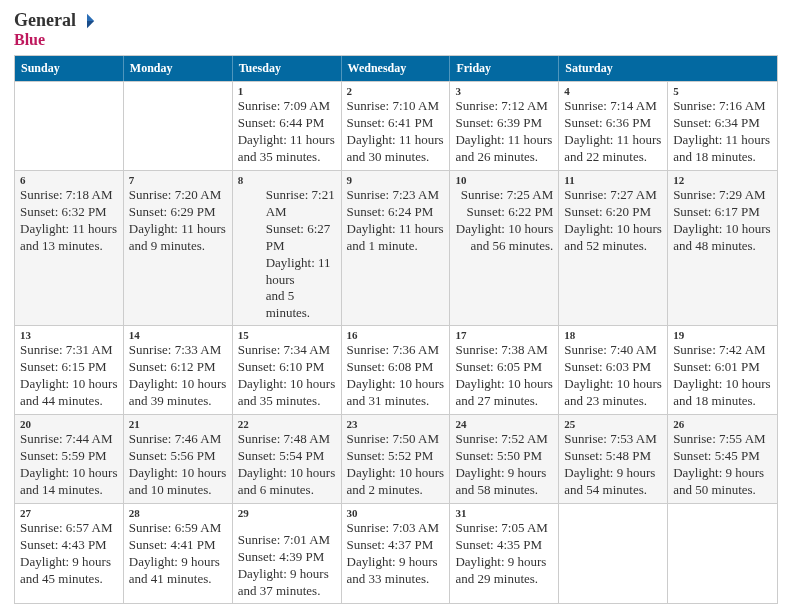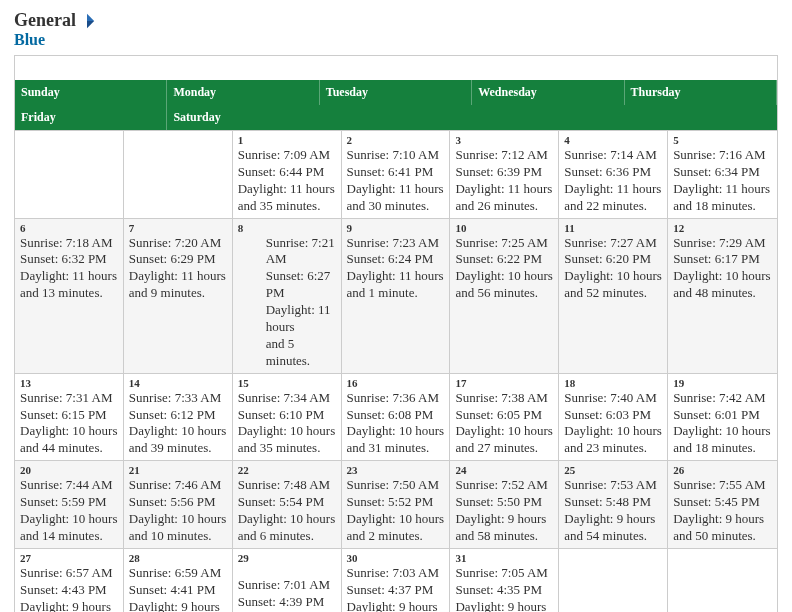--- a/index.html
+++ b/index.html
@@ -30,21 +30,21 @@
       align-items: flex-start;
     }
     .logo-text {
       display: flex;
       align-items: center;
       font-size: 18px;
       font-weight: bold;
       color: #333;
     }
     .logo-general { color: #333; font-weight: bold; }
-    .logo-blue { color: #0369a1; font-weight: bold; }
+    .logo-blue { color: #be185d; font-weight: bold; }
     .logo-icon {
       width: 18px;
       height: 18px;
       margin-left: 2px;
     }
     .title-block {
       text-align: right;
     }
     .month-title {
       font-size: 32px;
@@ -57,23 +57,22 @@
       color: #555;
     }
     .calendar {
       flex: 1;
       display: flex;
       flex-direction: column;
       border: 1px solid #ccc;
     }
     .cal-header-row {
       display: grid;
-      grid-template-columns: repeat(5, 1fr);
-      background: #15803d;
-      margin-top: 24px;
+      grid-template-columns: repeat(7, 1fr);
+      background: #0369a1;
     }
     .cal-header-cell {
       color: #fff;
       font-size: 12px;
       font-weight: bold;
       padding: 5px 6px;
       text-align: left;
       border-right: 1px solid rgba(255,255,255,0.3);
     }
     .cal-header-cell:last-child { border-right: none; }
@@ -135,21 +134,20 @@
       <div class="location-title"></div>
     </div>
   </div>
 
   <div class="calendar">
     <div class="cal-header-row">
     <div class="cal-header-cell">Sunday</div>
         <div class="cal-header-cell">Monday</div>
         <div class="cal-header-cell">Tuesday</div>
         <div class="cal-header-cell">Wednesday</div>
-        <div class="cal-header-cell">Thursday</div>
         <div class="cal-header-cell">Friday</div>
         <div class="cal-header-cell">Saturday</div>
       </div>
     <div class="cal-body">
     <div class="cal-row">
           <div class="cal-cell empty-cell"></div>
           <div class="cal-cell empty-cell"></div>
           <div class="cal-cell">
             <span class="day-num">1</span>
             <div class="cell-text" style="white-space: pre-line;">Sunrise: 7:09 AM
@@ -210,21 +208,21 @@
           </div>
           <div class="cal-cell alt-row">
             <span class="day-num">9</span>
             <div class="cell-text" style="white-space: pre-line;">Sunrise: 7:23 AM
 Sunset: 6:24 PM
 Daylight: 11 hours
 and 1 minute.</div>
           </div>
           <div class="cal-cell alt-row">
             <span class="day-num">10</span>
-            <div class="cell-text" style="white-space: pre-line;">Sunrise: 7:25 AM
+            <div class="cell-text" style="white-space: pre-line; text-align: right;">Sunrise: 7:25 AM
 Sunset: 6:22 PM
 Daylight: 10 hours
 and 56 minutes.</div>
           </div>
           <div class="cal-cell alt-row">
             <span class="day-num">11</span>
             <div class="cell-text" style="white-space: pre-line;">Sunrise: 7:27 AM
 Sunset: 6:20 PM
 Daylight: 10 hours
 and 52 minutes.</div>

